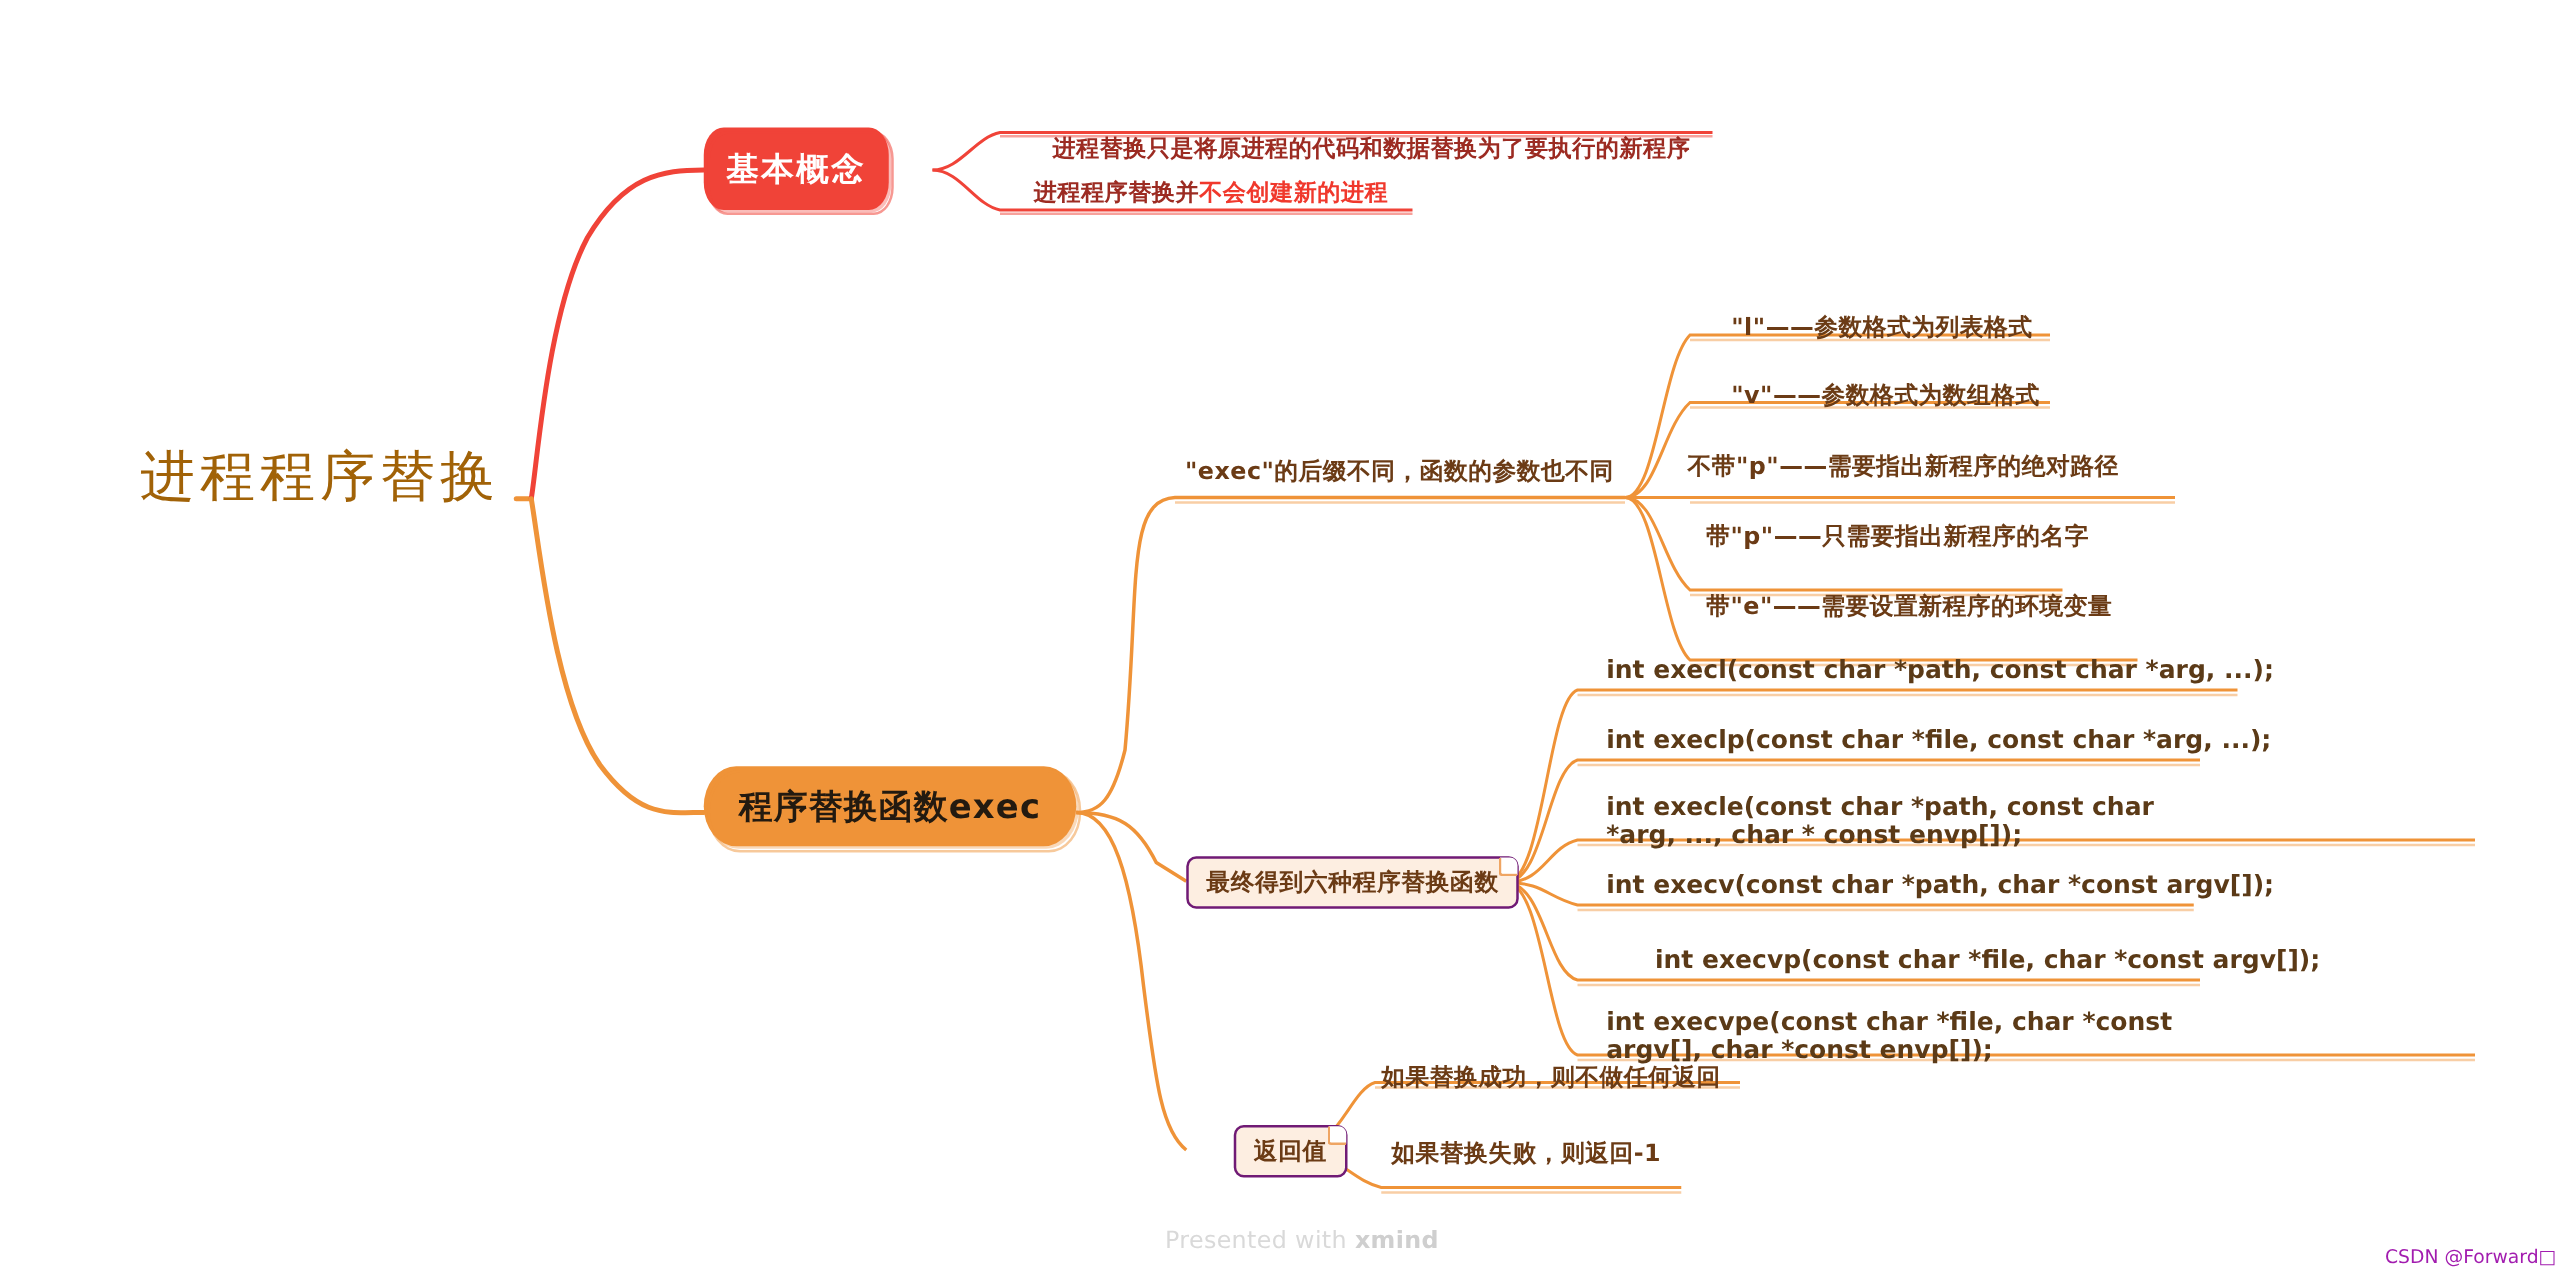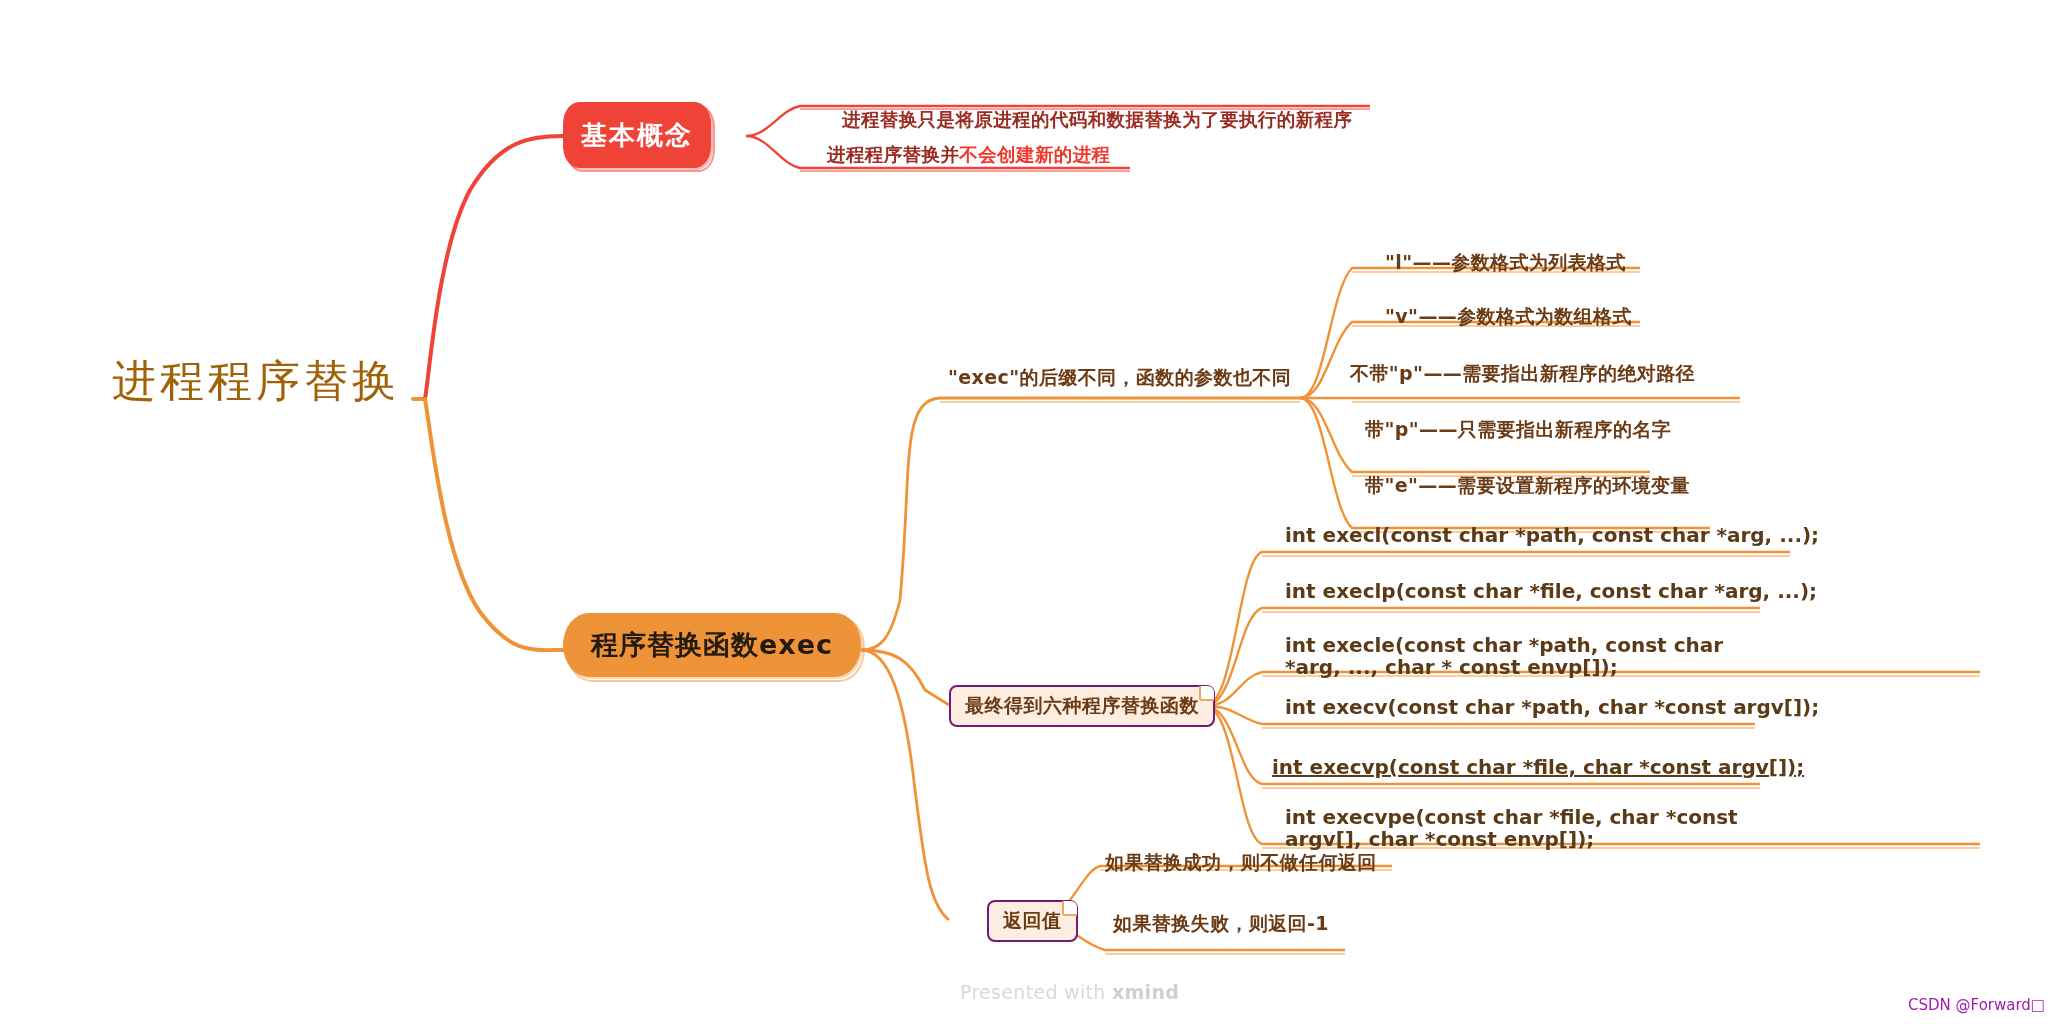--- a/index.html
+++ b/index.html
@@ -101,21 +101,21 @@
     line-height:1.18;
   }
   .leaf-red    { color:#9c2b22; font-size:18.5px; }
   .leaf-red .hl{ color:#f0382c; }
   .leaf-brown  { color:#6b3b15; font-size:19px; }
   .leaf-code   { color:#5b3a17; font-size:20px; font-weight:bold; letter-spacing:0; }
   .leaf-code.two { line-height:1.12; white-space:normal; width:480px; }
 
   
   .wm-xmind {
-    position:absolute; left:960px; top:981px;
+    position:absolute; left:932px; top:981px;
     font-size:19px; color:#d9d9d9; letter-spacing:.3px;
     white-space:nowrap;
   }
   .wm-xmind b { color:#cfcfcf; }
   .wm-csdn {
     position:absolute; left:1908px; top:996px;
     font-size:15px; color:#a21caf; white-space:nowrap;
   }
 </style>
 </head>
@@ -198,21 +198,21 @@
 
   <div class="tagbox" id="tag-six">
     <span class="fold"></span>
     <span>最终得到六种程序替换函数</span>
   </div>
 
   <div class="leaf leaf-code" style="left:1285px; top:524px;">int execl(const char *path, const char *arg, ...);</div>
   <div class="leaf leaf-code" style="left:1285px; top:580px;">int execlp(const char *file, const char *arg, ...);</div>
   <div class="leaf leaf-code two" style="left:1285px; top:634px; width:470px;">int execle(const char *path, const char *arg, ..., char * const envp[]);</div>
   <div class="leaf leaf-code" style="left:1285px; top:696px;">int execv(const char *path, char *const argv[]);</div>
-  <div class="leaf leaf-code" style="left:1272px; top:756px;text-decoration:underline;">int execvp(const char *file, char *const argv[]);</div>
+  <div class="leaf leaf-code" style="left:1324px; top:756px;">int execvp(const char *file, char *const argv[]);</div>
   <div class="leaf leaf-code two" style="left:1285px; top:806px; width:490px;">int execvpe(const char *file, char *const argv[], char *const envp[]);</div>
 
   <div class="tagbox" id="tag-ret">
     <span class="fold"></span>
     <span>返回值</span>
   </div>
 
   <div class="leaf leaf-brown" style="left:1105px; top:851px;">如果替换成功，则不做任何返回</div>
   <div class="leaf leaf-brown" style="left:1113px; top:912px;">如果替换失败，则返回-1</div>
 

